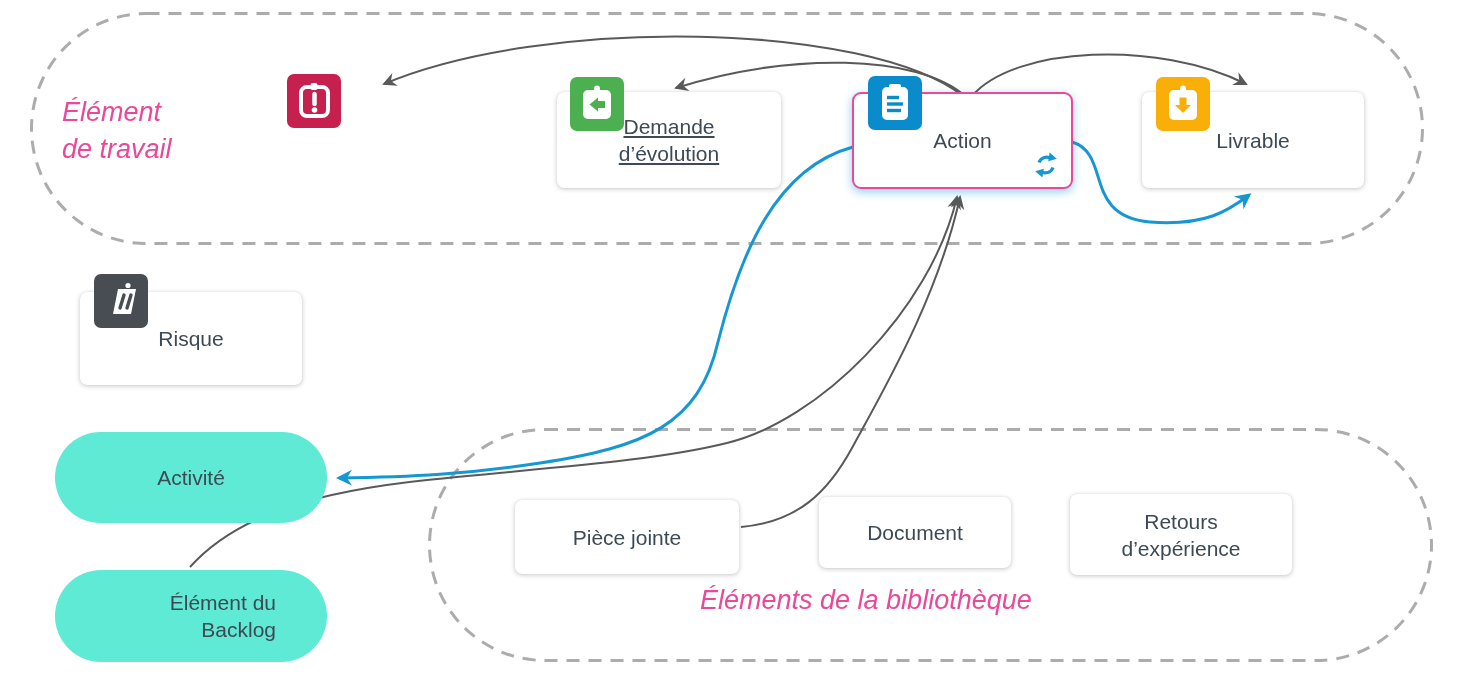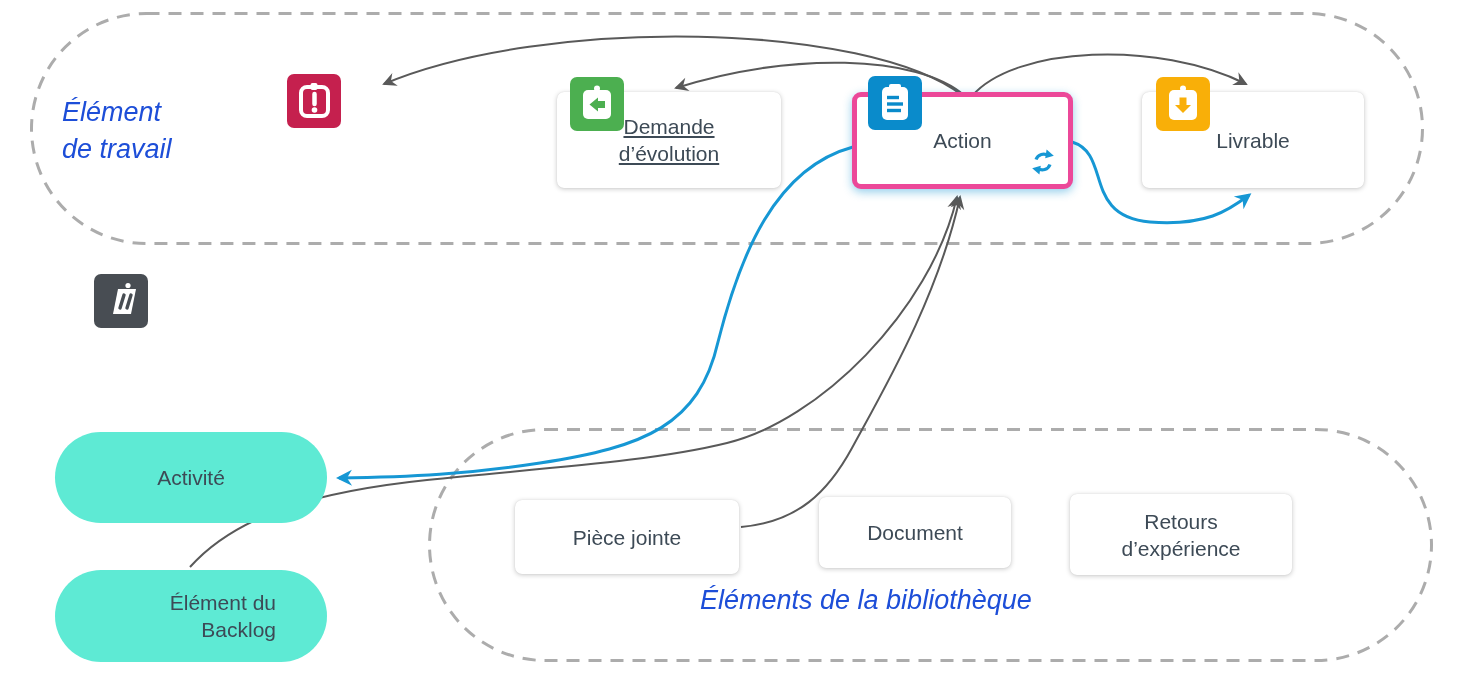--- a/index.html
+++ b/index.html
@@ -4,30 +4,30 @@
 <style>
   html,body{margin:0;padding:0;background:#ffffff;}
   #canvas{
     position:relative;width:1460px;height:682px;overflow:hidden;
     font-family:"Liberation Sans","DejaVu Sans",sans-serif;
     color:#3d4a56;background:#ffffff;
   }
   svg.overlay{position:absolute;left:0;top:0;width:1460px;height:682px;pointer-events:none;}
   .group-label{
     position:absolute;font-style:italic;font-size:27px;line-height:37px;
-    color:#1d4ed8;white-space:pre-line;
+    color:#ec4899;white-space:pre-line;
   }
   .node{
     position:absolute;box-sizing:border-box;background:#ffffff;border-radius:7px;
     box-shadow:0 1px 5px rgba(0,0,0,.22),0 0 1px rgba(0,0,0,.12);
     display:flex;align-items:center;justify-content:center;text-align:center;
     font-size:21px;line-height:27px;color:#3d4a56;cursor:default;
   }
   .node.pill{background:#5eead4;border-radius:46px;box-shadow:none;}
-  .node.action{border:5px solid #ec4899;border-radius:9px;box-shadow:0 3px 10px rgba(15,147,210,.45);}
+  .node.action{border:2px solid #ec4899;border-radius:9px;box-shadow:0 3px 10px rgba(15,147,210,.45);}
   .badge{position:absolute;width:54px;height:54px;border-radius:7px;z-index:3;}
   .badge svg{display:block;width:100%;height:100%;}
   .label{display:inline-block;}
   .w160{max-width:160px;text-decoration:underline;}
   .w170{max-width:170px;}
   .w150{max-width:150px;}
   .sync{position:absolute;right:11px;bottom:8px;width:28px;height:28px;}
 </style>
 </head>
 <body>
@@ -106,20 +106,23 @@
     <span class="label">Livrable</span>
   </div>
   <div class="badge" style="left:1156px;top:77px;background:#F9AF08;">
     <svg viewBox="0 0 54 54">
       <circle cx="27" cy="11.5" r="3" fill="#fff"></circle>
       <rect x="13" y="13" width="28" height="30" rx="5" fill="#fff"></rect>
       <path d="M23.5 20.5 H30.5 V28 H35 L27 36 L19 28 H23.5 Z" fill="#F9AF08"></path>
     </svg>
   </div>
 
+  <div class="node" style="left:80px;top:292px;width:222px;height:93px;">
+    <span class="label">Risque</span>
+  </div>
   <div class="badge" style="left:94px;top:274px;background:#484D53;">
     <svg viewBox="0 0 54 54">
       <circle cx="34" cy="11.5" r="2.6" fill="#fff"></circle>
       <path d="M19 40 L24 15 H42 L37 40 Z" fill="#fff"></path>
       <line x1="26" y1="34" x2="30" y2="21" stroke="#484D53" stroke-width="3.4" stroke-linecap="round"></line>
       <line x1="33" y1="34" x2="37" y2="21" stroke="#484D53" stroke-width="3.4" stroke-linecap="round"></line>
     </svg>
   </div>
 
   <div class="node pill" style="left:55px;top:432px;width:272px;height:91px;">

